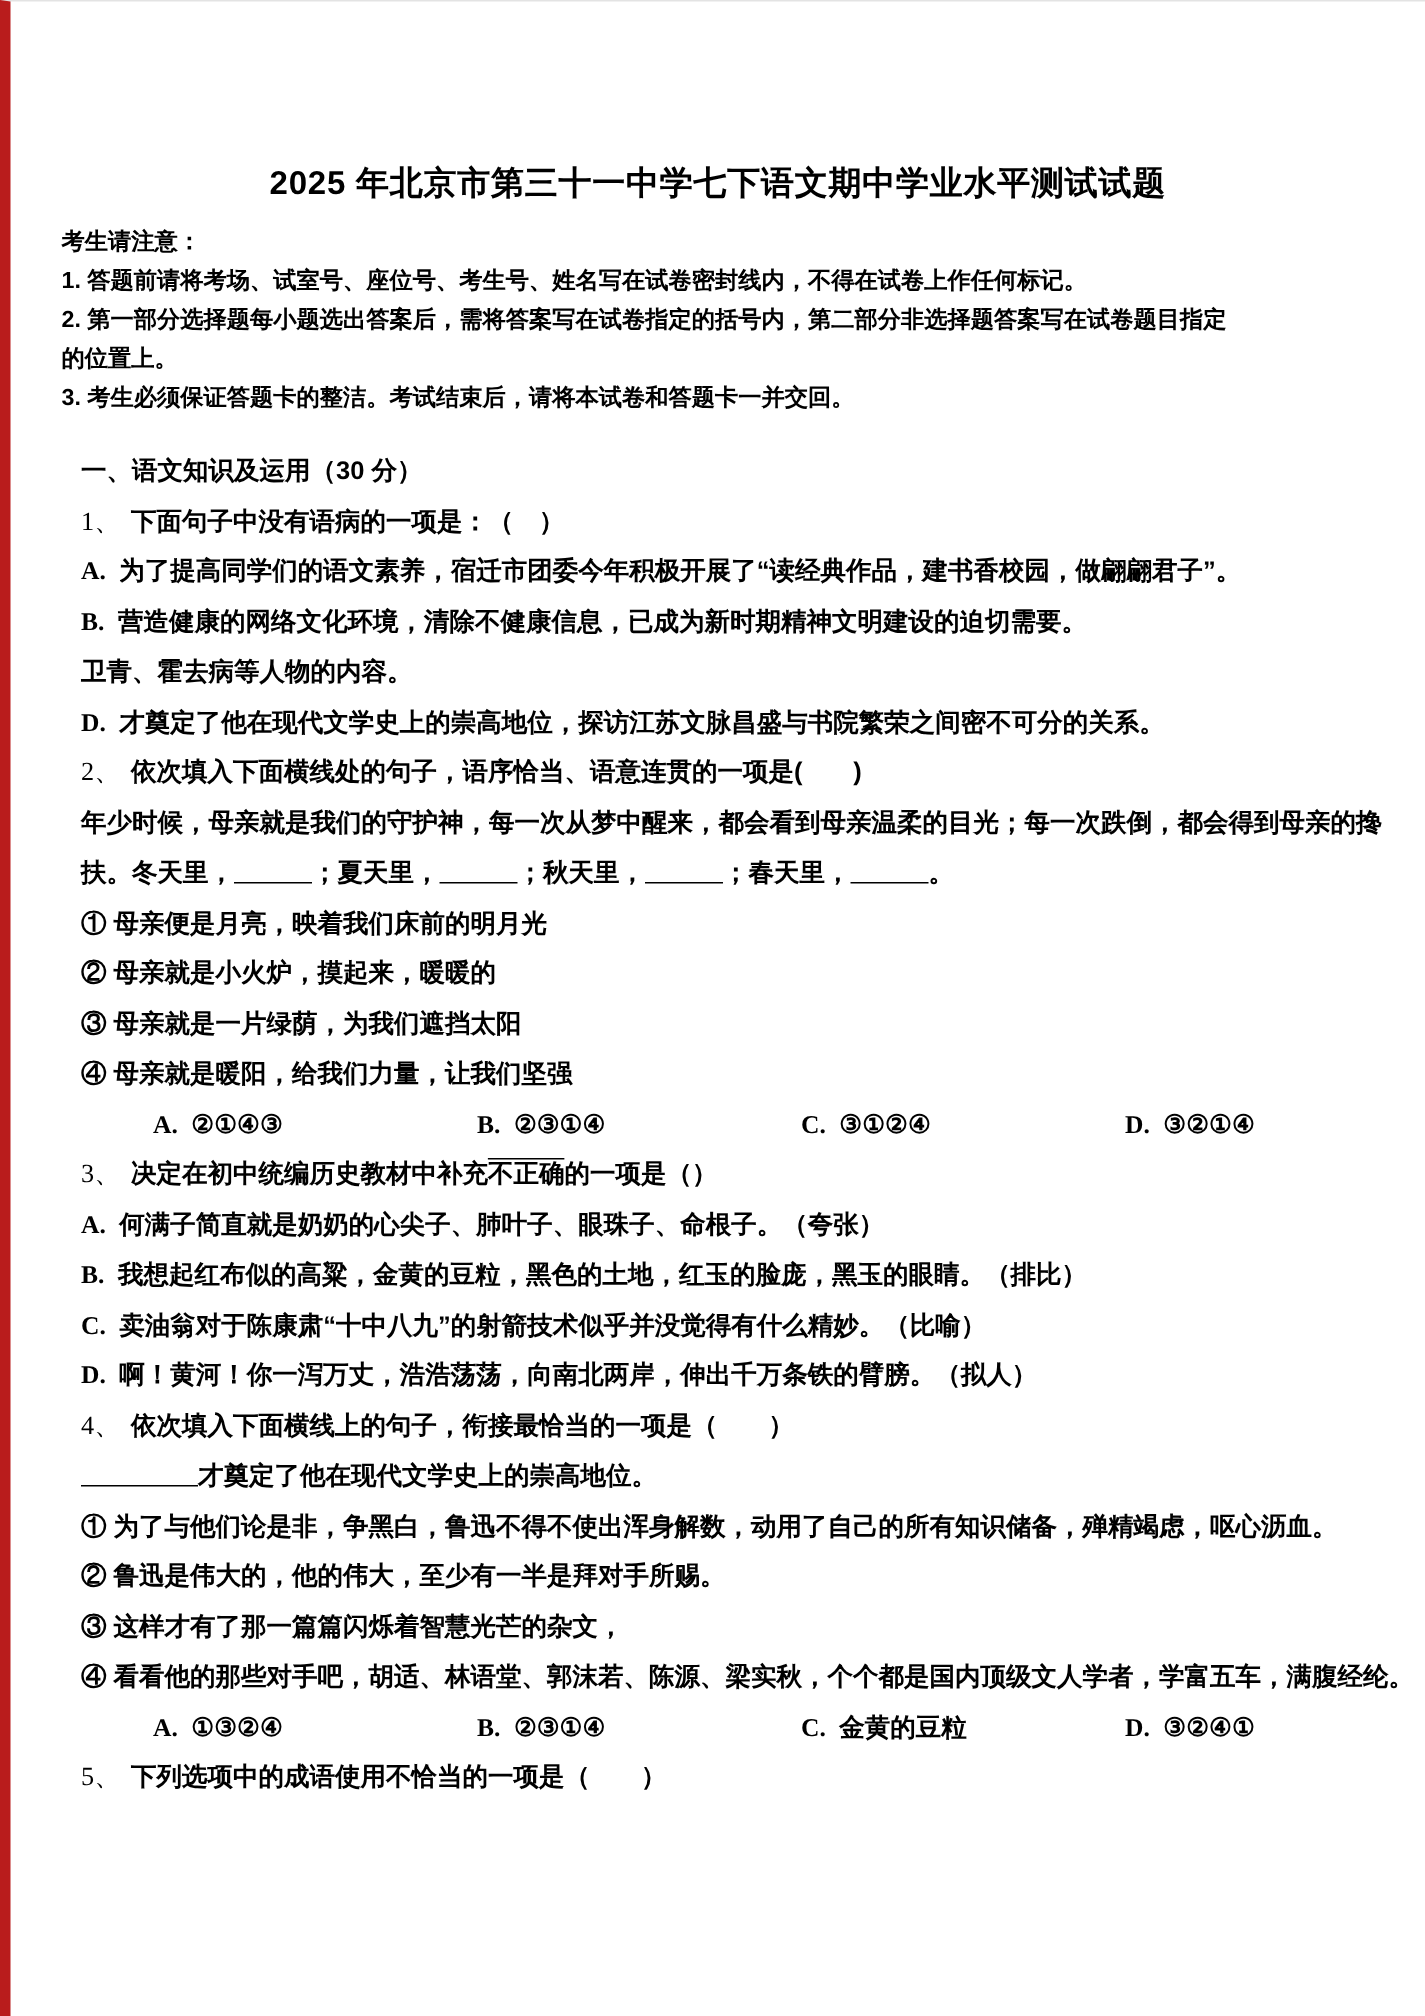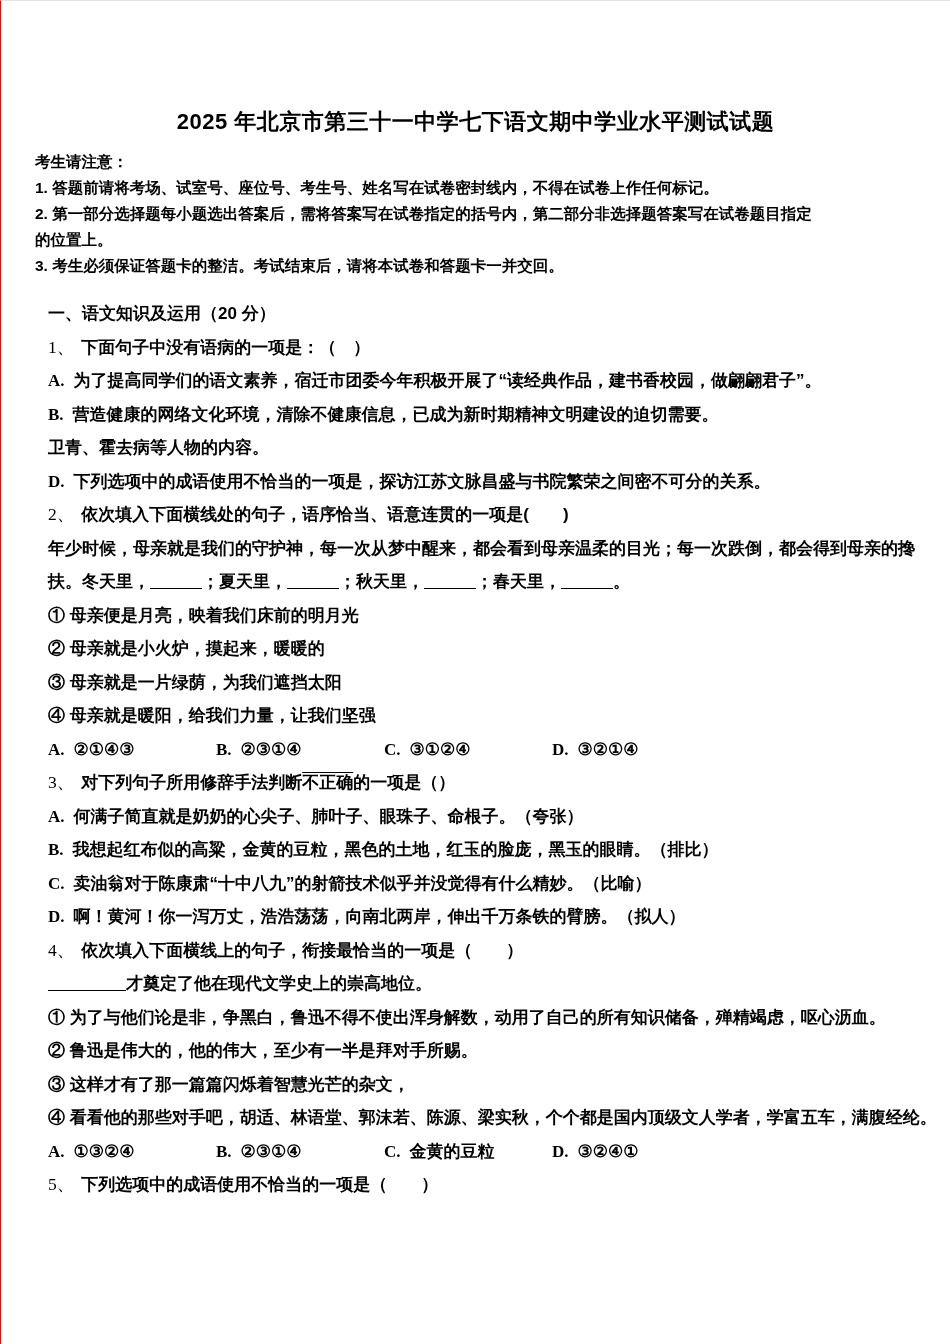--- a/index.html
+++ b/index.html
@@ -4,21 +4,21 @@
 <style>
   html,body{margin:0;padding:0;background:#ffffff;}
   .page{
     position:relative;
     width:950px;height:1344px;
     background:#ffffff;
     overflow:hidden;
     color:#000;
     font-family:"Liberation Sans",sans-serif;
     border-top:1px solid #e3e3e3;
-    border-left:1px solid #b91c1c;
+    border-left:7px solid #b91c1c;
     box-sizing:border-box;
   }
   .title{
     position:absolute;top:104px;left:0;width:100%;
     margin:0;text-align:center;
     font-size:22px;font-weight:700;line-height:34px;
     letter-spacing:0.5px;
   }
   .notice{
     position:absolute;top:148px;left:34px;right:40px;
@@ -34,21 +34,21 @@
     font-family:"Liberation Serif",serif;
     font-weight:400;font-size:17.5px;
     margin-right:7px;
   }
   .optletter{
     font-family:"Liberation Serif",serif;
     font-weight:700;font-size:17px;
     margin-right:9px;
   }
   .overline{text-decoration:overline;}
-  .row-col{display:inline-block;width:168px;}
+  .row-col{display:inline-block;width:168px;margin-left:48px;}
   .row-col:last-child{width:auto;}
   .blank{
     display:inline-block;
     height:12px;
     border-bottom:1.6px solid #000;
     vertical-align:-2px;
   }
 </style>
 </head>
 <body>
@@ -60,35 +60,35 @@
     <div class="nline">考生请注意：</div>
     <div id="notice-lines">
         <div class="nline">1. 答题前请将考场、试室号、座位号、考生号、姓名写在试卷密封线内，不得在试卷上作任何标记。</div>
         <div class="nline">2. 第一部分选择题每小题选出答案后，需将答案写在试卷指定的括号内，第二部分非选择题答案写在试卷题目指定</div>
         <div class="nline">的位置上。</div>
         <div class="nline">3. 考生必须保证答题卡的整洁。考试结束后，请将本试卷和答题卡一并交回。</div>
       </div>
   </div>
 
   <div class="body-lines" id="body-lines">
-      <div class="line section"><span>一、语文知识及运用（20 分）</span></div>
+      <div class="line section"><span>一、语文知识及运用（30 分）</span></div>
       <div class="line question"><span class="qnum">1、</span><span>下面句子中没有语病的一项是：（　）</span></div>
       <div class="line option"><span class="optletter">A.</span><span>为了提高同学们的语文素养，宿迁市团委今年积极开展了“读经典作品，建书香校园，做翩翩君子”。</span></div>
       <div class="line option"><span class="optletter">B.</span><span>营造健康的网络文化环境，清除不健康信息，已成为新时期精神文明建设的迫切需要。</span></div>
       <div class="line plain"><span>卫青、霍去病等人物的内容。</span></div>
-      <div class="line option"><span class="optletter">D.</span><span>下列选项中的成语使用不恰当的一项是，探访江苏文脉昌盛与书院繁荣之间密不可分的关系。</span></div>
+      <div class="line option"><span class="optletter">D.</span><span>才奠定了他在现代文学史上的崇高地位，探访江苏文脉昌盛与书院繁荣之间密不可分的关系。</span></div>
       <div class="line question"><span class="qnum">2、</span><span>依次填入下面横线处的句子，语序恰当、语意连贯的一项是(　　)</span></div>
       <div class="line plain"><span>年少时候，母亲就是我们的守护神，每一次从梦中醒来，都会看到母亲温柔的目光；每一次跌倒，都会得到母亲的搀</span></div>
       <div class="line plain"><span>扶。冬天里，</span><span class="blank" style="width: 52px;"></span><span>；夏天里，</span><span class="blank" style="width: 52px;"></span><span>；秋天里，</span><span class="blank" style="width: 52px;"></span><span>；春天里，</span><span class="blank" style="width: 52px;"></span><span>。</span></div>
       <div class="line plain"><span>① 母亲便是月亮，映着我们床前的明月光</span></div>
       <div class="line plain"><span>② 母亲就是小火炉，摸起来，暖暖的</span></div>
       <div class="line plain"><span>③ 母亲就是一片绿荫，为我们遮挡太阳</span></div>
       <div class="line plain"><span>④ 母亲就是暖阳，给我们力量，让我们坚强</span></div>
       <div class="line row"><span class="row-col"><span class="optletter">A.</span><span>②①④③</span></span><span class="row-col"><span class="optletter">B.</span><span>②③①④</span></span><span class="row-col"><span class="optletter">C.</span><span>③①②④</span></span><span class="row-col"><span class="optletter">D.</span><span>③②①④</span></span></div>
-      <div class="line question"><span class="qnum">3、</span><span>对下列句子所用修辞手法判断</span><span class="overline">不正确</span><span>的一项是（）</span></div>
+      <div class="line question"><span class="qnum">3、</span><span>决定在初中统编历史教材中补充</span><span class="overline">不正确</span><span>的一项是（）</span></div>
       <div class="line option"><span class="optletter">A.</span><span>何满子简直就是奶奶的心尖子、肺叶子、眼珠子、命根子。（夸张）</span></div>
       <div class="line option"><span class="optletter">B.</span><span>我想起红布似的高粱，金黄的豆粒，黑色的土地，红玉的脸庞，黑玉的眼睛。（排比）</span></div>
       <div class="line option"><span class="optletter">C.</span><span>卖油翁对于陈康肃“十中八九”的射箭技术似乎并没觉得有什么精妙。（比喻）</span></div>
       <div class="line option"><span class="optletter">D.</span><span>啊！黄河！你一泻万丈，浩浩荡荡，向南北两岸，伸出千万条铁的臂膀。（拟人）</span></div>
       <div class="line question"><span class="qnum">4、</span><span>依次填入下面横线上的句子，衔接最恰当的一项是（　　）</span></div>
       <div class="line plain"><span class="blank" style="width: 78px;"></span><span>才奠定了他在现代文学史上的崇高地位。</span></div>
       <div class="line plain"><span>① 为了与他们论是非，争黑白，鲁迅不得不使出浑身解数，动用了自己的所有知识储备，殚精竭虑，呕心沥血。</span></div>
       <div class="line plain"><span>② 鲁迅是伟大的，他的伟大，至少有一半是拜对手所赐。</span></div>
       <div class="line plain"><span>③ 这样才有了那一篇篇闪烁着智慧光芒的杂文，</span></div>
       <div class="line plain"><span>④ 看看他的那些对手吧，胡适、林语堂、郭沫若、陈源、梁实秋，个个都是国内顶级文人学者，学富五车，满腹经纶。</span></div>

